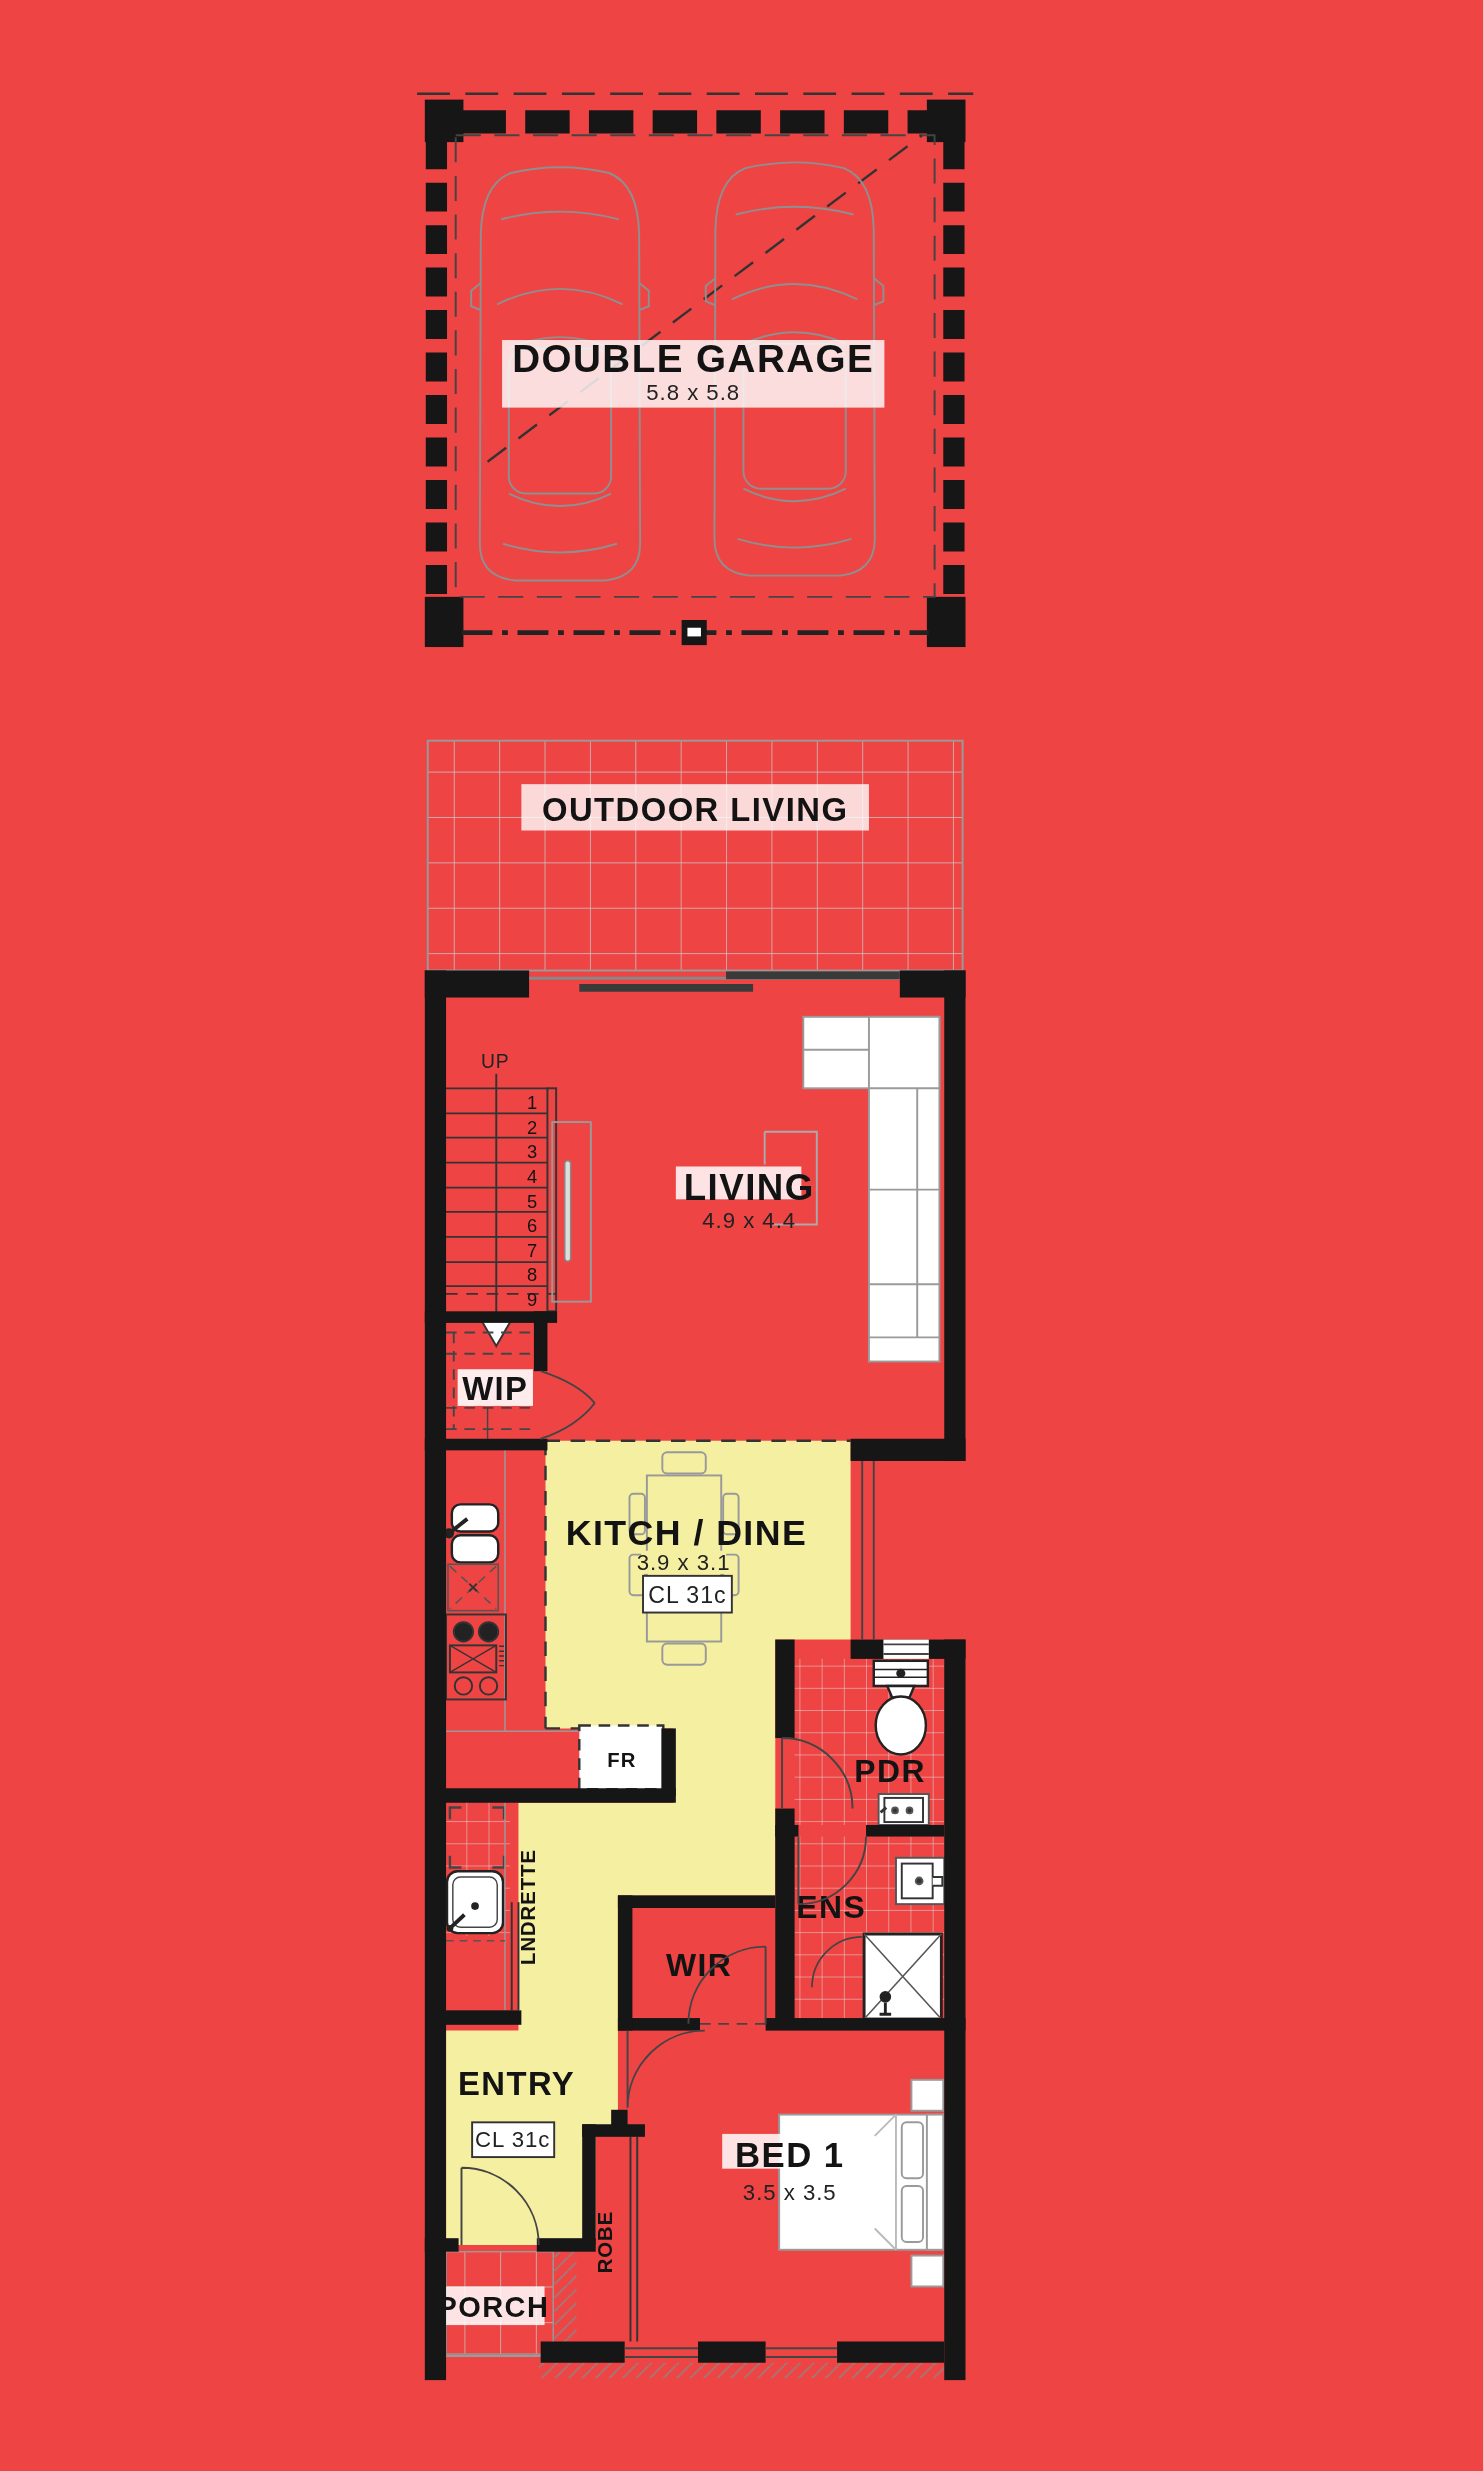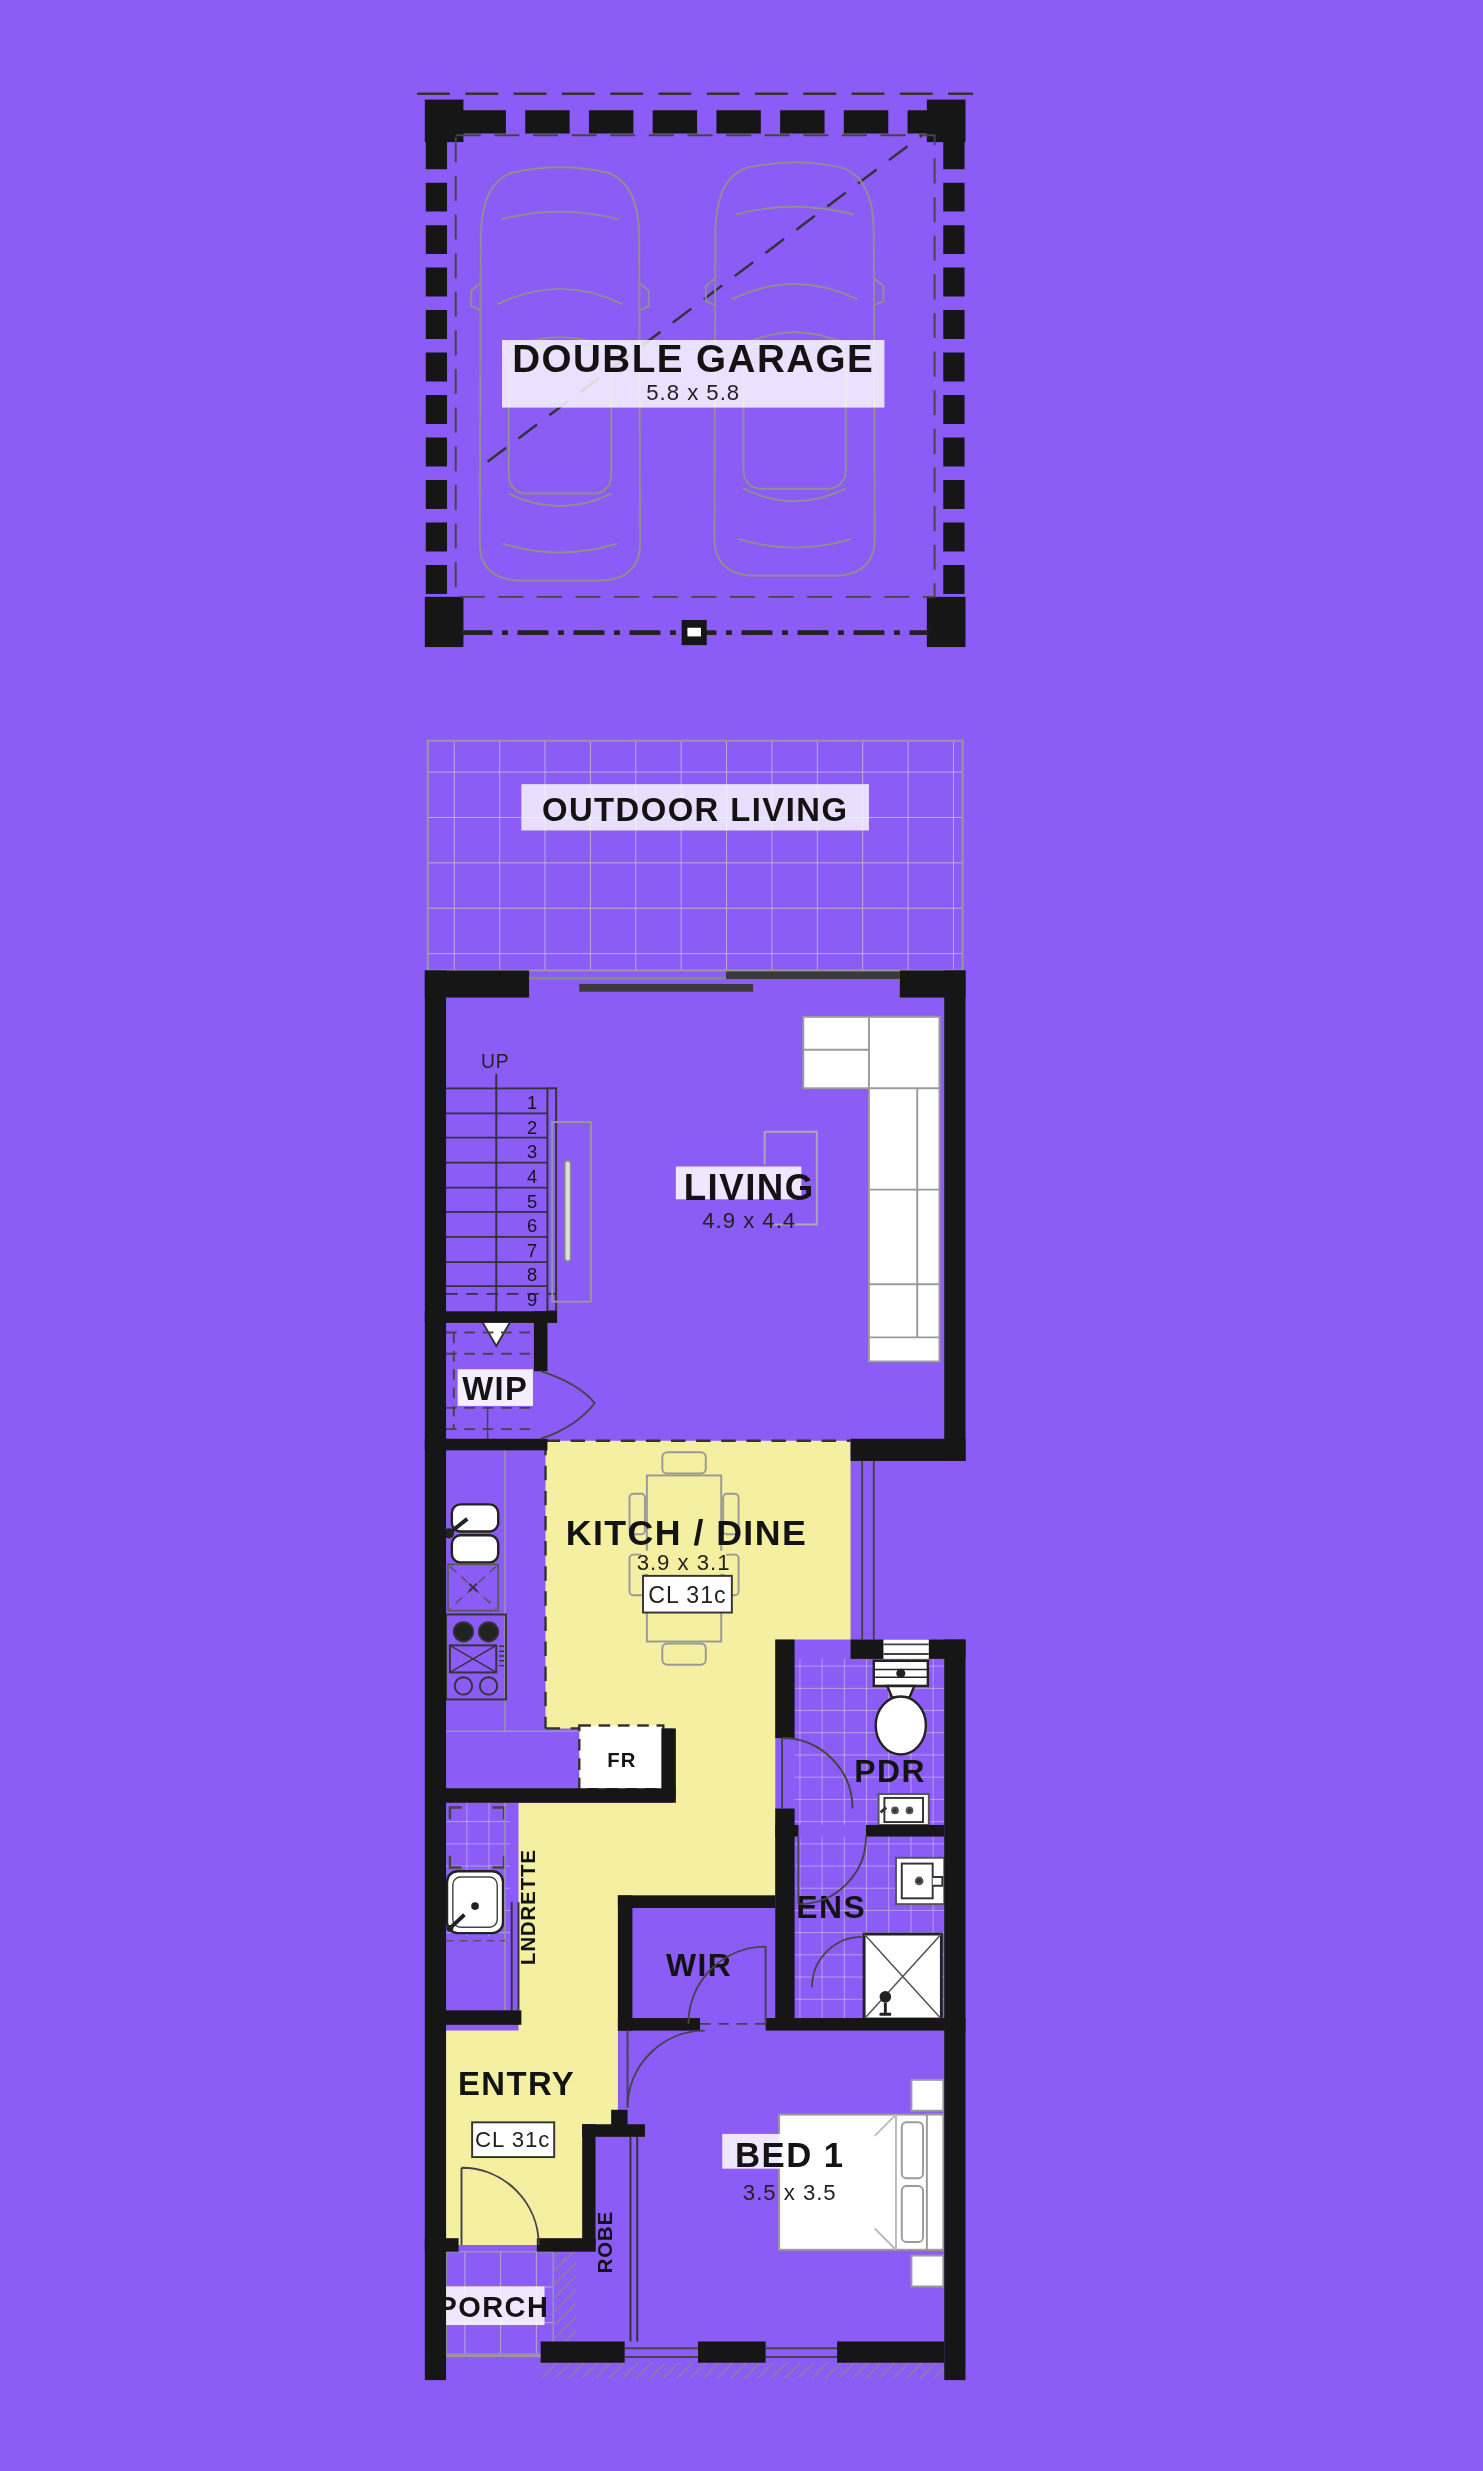--- a/index.html
+++ b/index.html
@@ -1,16 +1,16 @@
 <!DOCTYPE html>
 <html><head>
 <meta charset="utf-8">
 <style>
   html,body{margin:0;padding:0;background:#ffffff;}
-  #canvas{position:relative;width:1483px;height:2472px;background:#8b5cf6;overflow:hidden;
+  #canvas{position:relative;width:1483px;height:2472px;background:#ef4444;overflow:hidden;
           font-family:"Liberation Sans", sans-serif;}
   svg{position:absolute;left:0;top:0;}
   text{font-family:"Liberation Sans", sans-serif;fill:#131313;}
   .room-label{font-weight:bold;letter-spacing:1.5px;}
   .dim-label{font-weight:normal;fill:#222;letter-spacing:1px;}
   .small-label{font-weight:bold;letter-spacing:1px;}
 </style>
 </head>
 <body>
 

